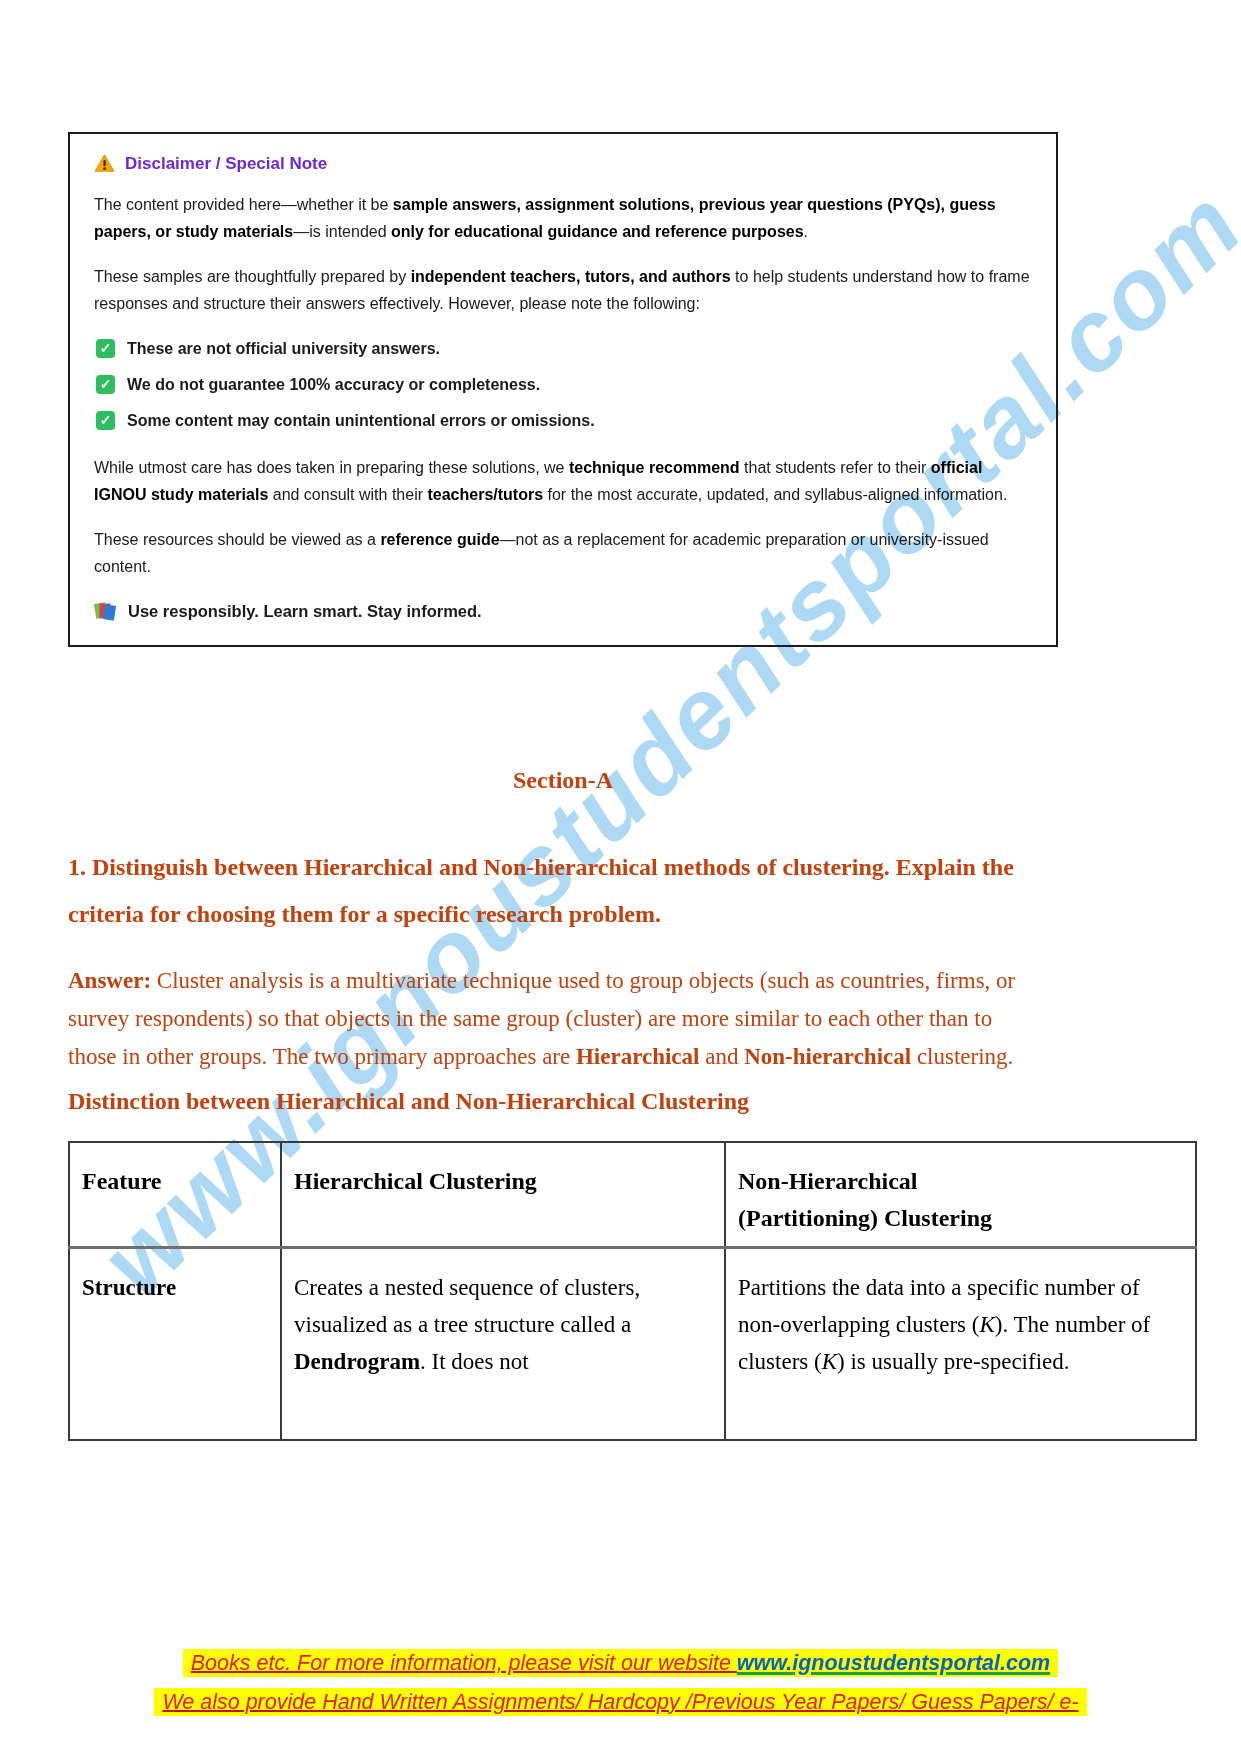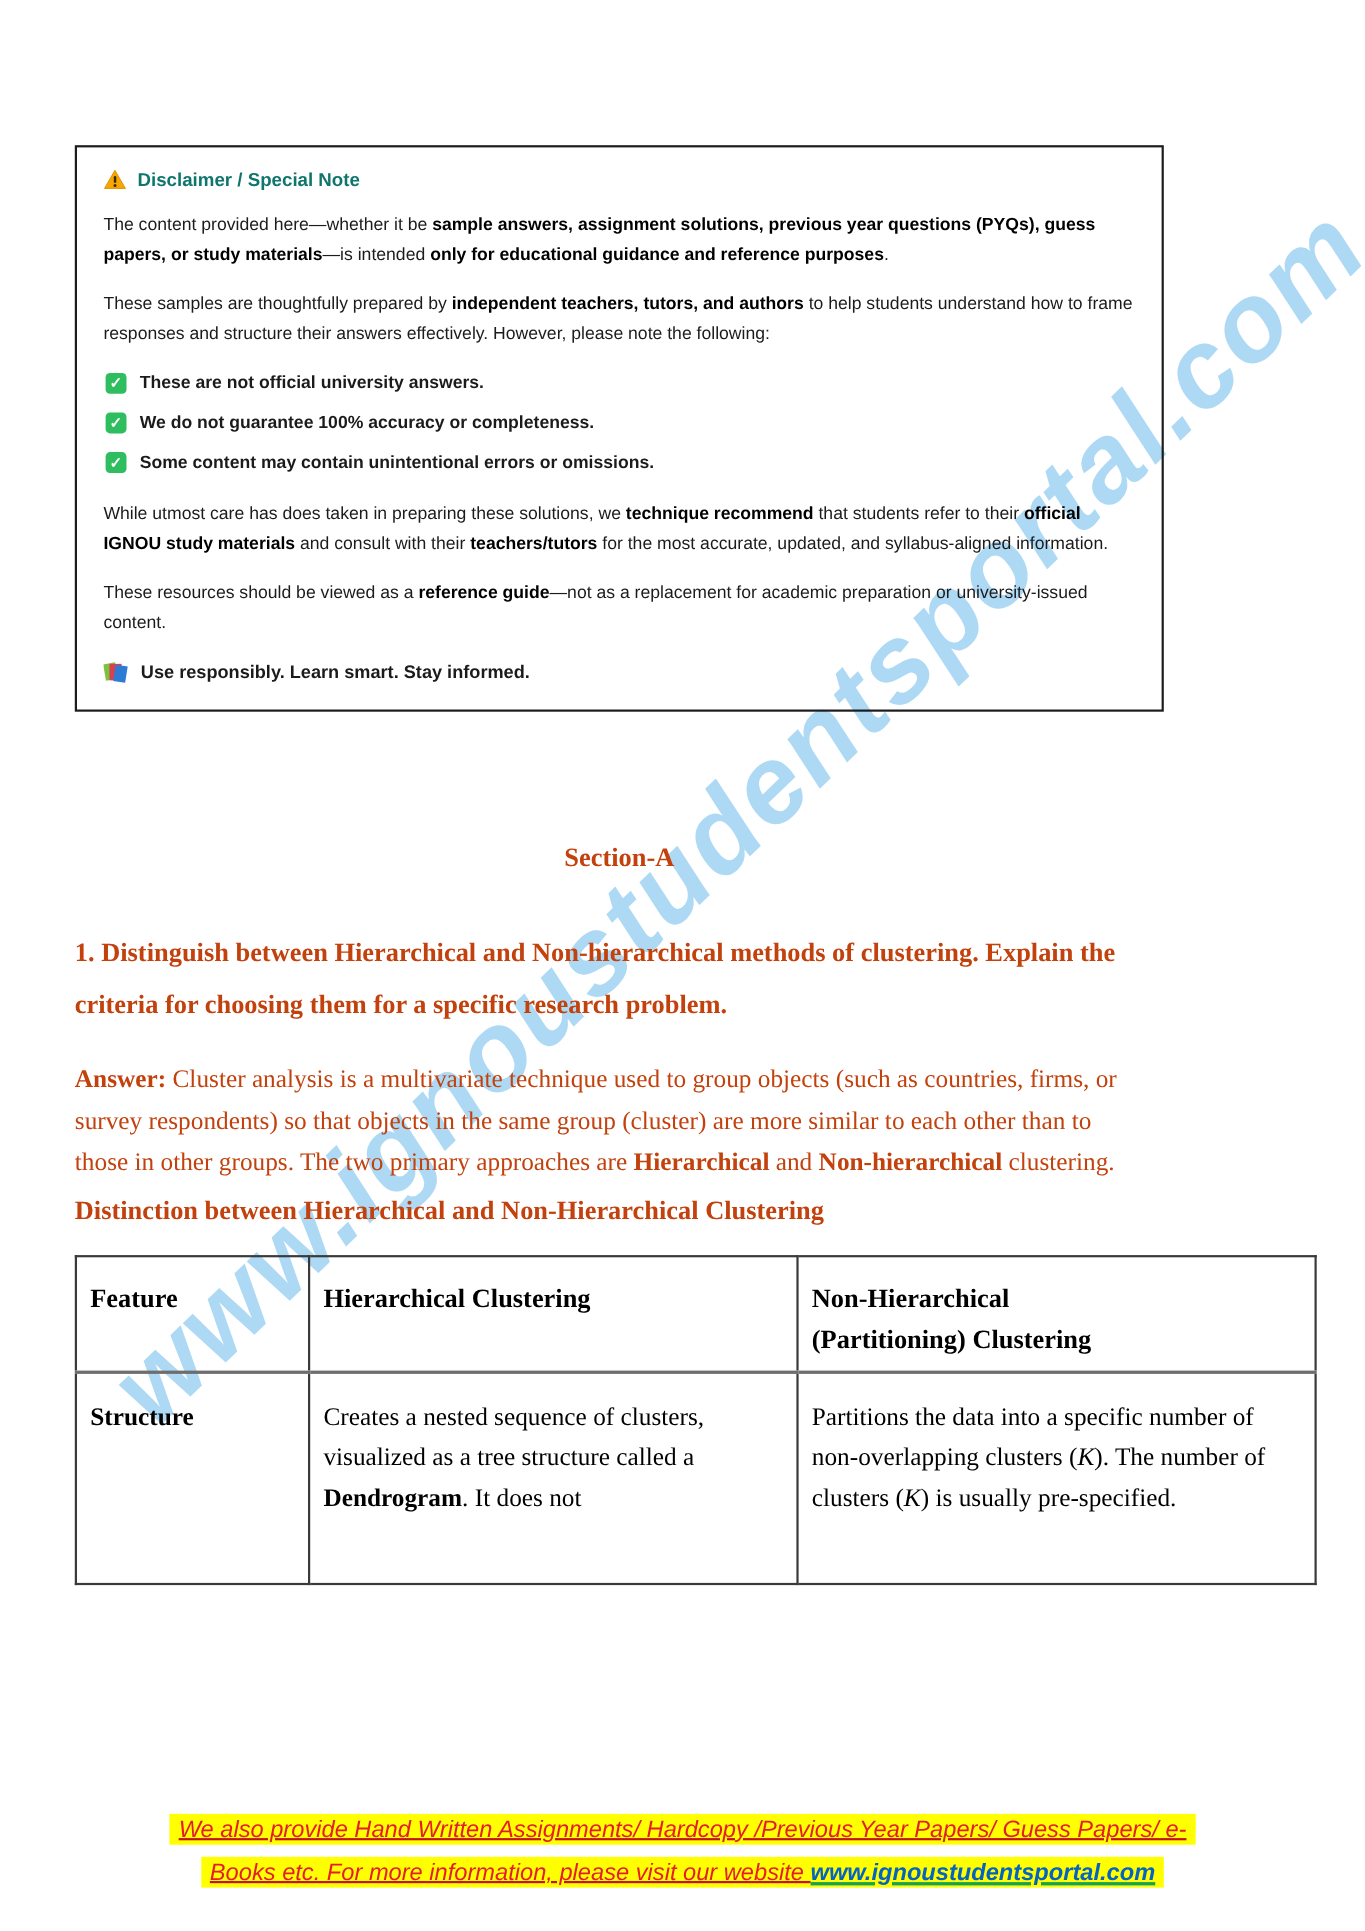--- a/index.html
+++ b/index.html
@@ -16,21 +16,21 @@
     font-size:100px; letter-spacing:3px; white-space:nowrap;
     color:rgba(105,186,235,0.55); z-index:0; pointer-events:none;
   }
   .content { position:relative; z-index:1; padding:132px 0 0 68px; }
   
   .disclaimer-box {
     width:990px; border:2px solid #1c1c1c; padding:16px 24px 20px 24px;
     background:transparent; font-size:16px; line-height:27px;
   }
   .box-title-row { display:flex; align-items:center; gap:10px; margin-bottom:14px; }
-  .box-title { font-weight:bold; font-size:17px; color:#0f766e; }
+  .box-title { font-weight:bold; font-size:17px; color:#6d28d9; }
   .box-p { margin:0 0 18px 0; }
   .box-p b { color:#000; }
   .bullets { margin:4px 0 20px 2px; }
   .bullet { display:flex; align-items:center; gap:12px; margin-bottom:9px; font-weight:bold; }
   .check-icon {
     flex:0 0 auto; width:19px; height:19px; border-radius:4px; background:#2fbe5f;
     color:#fff; font-size:14px; font-weight:bold; display:flex; align-items:center; justify-content:center;
   }
   .box-footer-row { display:flex; align-items:center; gap:10px; margin-top:2px; font-weight:bold; font-size:16.5px; }
   
@@ -147,17 +147,17 @@
           <td class="feat">Structure</td>
           <td><span>Creates a nested sequence of clusters, visualized as a tree structure called a </span><b>Dendrogram</b><span>. It does not</span></td>
           <td><span>Partitions the data into a specific number of non-overlapping clusters (</span><i>K</i><span>). The number of clusters (</span><i>K</i><span>) is usually pre-specified.</span></td>
         </tr>
       </tbody>
     </table>
 
   </div>
 
   <div class="footer">
+    <div class="footer-line"><span class="hl"><span class="red-u">Books etc. For more information, please visit our website </span><a class="footer-link">www.ignoustudentsportal.com</a></span></div>
     <div class="footer-line"><span class="hl"><span class="red-u">We also provide Hand Written Assignments/ Hardcopy /Previous Year Papers/ Guess Papers/ e-</span></span></div>
-    <div class="footer-line"><span class="hl"><span class="red-u">Books etc. For more information, please visit our website </span><a class="footer-link">www.ignoustudentsportal.com</a></span></div>
   </div>
 
 </div>
 
 </body></html>

